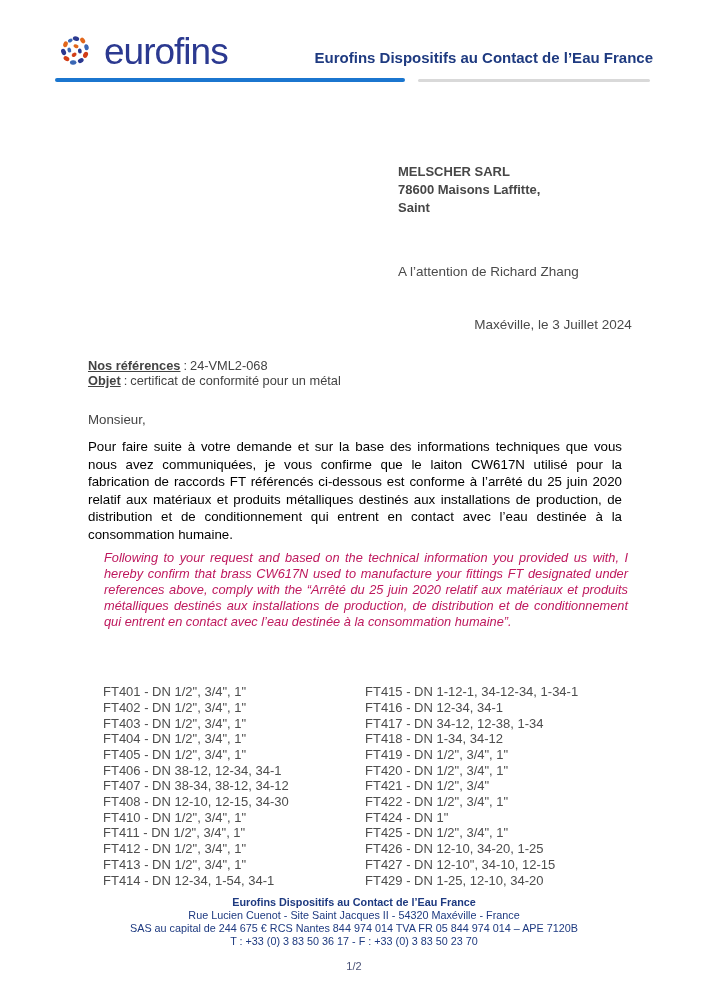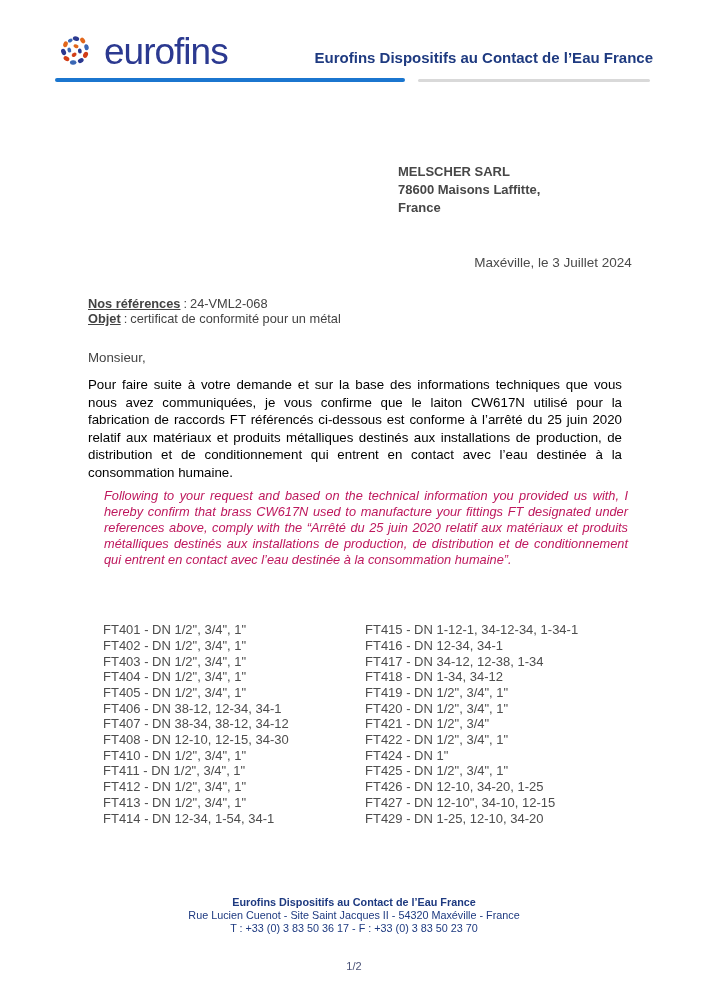--- a/index.html
+++ b/index.html
@@ -184,23 +184,24 @@
     <div class="header-title">Eurofins Dispositifs au Contact de l’Eau France</div>
   </div>
   <div class="header-rule">
     <div class="blue-bar"></div>
     <div class="gray-bar"></div>
   </div>
 
   <div class="recipient">
     <div>MELSCHER SARL</div>
     <div>78600 Maisons Laffitte,</div>
-    <div>France</div>
-  </div>
-
+    <div>Saint</div>
+  </div>
+
+  <div class="attention">A l’attention de Richard Zhang</div>
 
   <div class="dateline">Maxéville, le 3 Juillet 2024</div>
 
   <div class="refs">
     <div>
       <span class="lbl">Nos références</span><span class="sep">:</span><span>24-VML2-068</span>
     </div>
     <div>
       <span class="lbl">Objet</span><span class="sep">:</span><span>certificat de conformité pour un métal</span>
     </div>
@@ -217,18 +218,19 @@
       
     <div>FT401 - DN 1/2", 3/4", 1"</div><div>FT402 - DN 1/2", 3/4", 1"</div><div>FT403 - DN 1/2", 3/4", 1"</div><div>FT404 - DN 1/2", 3/4", 1"</div><div>FT405 - DN 1/2", 3/4", 1"</div><div>FT406 - DN 38-12, 12-34, 34-1</div><div>FT407 - DN 38-34, 38-12, 34-12</div><div>FT408 - DN 12-10, 12-15, 34-30</div><div>FT410 - DN 1/2", 3/4", 1"</div><div>FT411 - DN 1/2", 3/4", 1"</div><div>FT412 - DN 1/2", 3/4", 1"</div><div>FT413 - DN 1/2", 3/4", 1"</div><div>FT414 - DN 12-34, 1-54, 34-1</div></div>
     <div class="product-col right">
       
     <div>FT415 - DN 1-12-1, 34-12-34, 1-34-1</div><div>FT416 - DN 12-34, 34-1</div><div>FT417 - DN 34-12, 12-38, 1-34</div><div>FT418 - DN 1-34, 34-12</div><div>FT419 - DN 1/2", 3/4", 1"</div><div>FT420 - DN 1/2", 3/4", 1"</div><div>FT421 - DN 1/2", 3/4"</div><div>FT422 - DN 1/2", 3/4", 1"</div><div>FT424 - DN 1"</div><div>FT425 - DN 1/2", 3/4", 1"</div><div>FT426 - DN 12-10, 34-20, 1-25</div><div>FT427 - DN 12-10", 34-10, 12-15</div><div>FT429 - DN 1-25, 12-10, 34-20</div></div>
   </div>
 
   <div class="footer">
     <div class="company">Eurofins Dispositifs au Contact de l’Eau France</div>
     <div>Rue Lucien Cuenot - Site Saint Jacques II - 54320 Maxéville - France</div>
+    <div>SAS au capital de 244 675 € RCS Nantes 844 974 014 TVA FR 05 844 974 014 – APE 7120B</div>
     <div>T : +33 (0) 3 83 50 36 17 - F : +33 (0) 3 83 50 23 70</div>
   </div>
 
   <div class="page-number">1/2</div>
 
 </div>
 
 </body></html>

